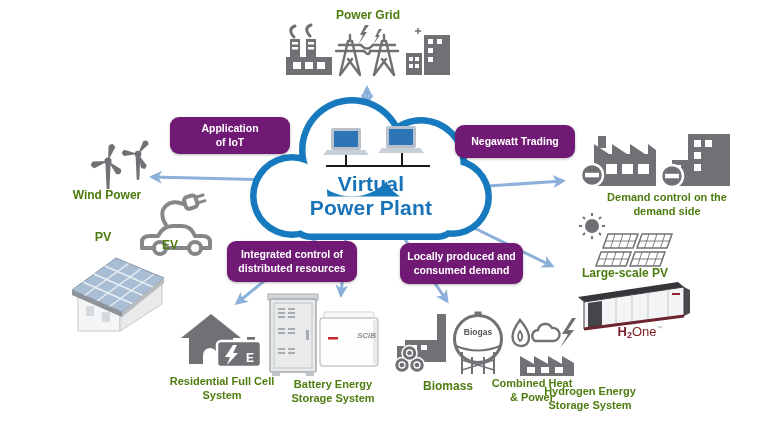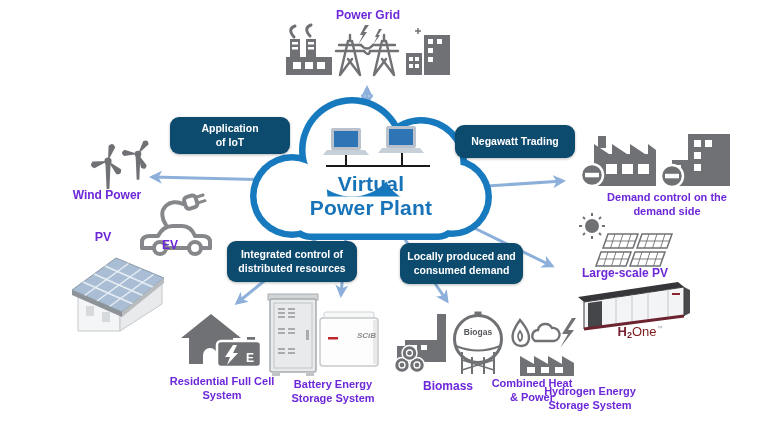--- a/index.html
+++ b/index.html
@@ -1,22 +1,22 @@
 <!DOCTYPE html>
 <html><head>
 <meta charset="utf-8">
 <style>
   html,body{margin:0;padding:0;background:#fff;}
   .stage{position:relative;width:768px;height:422px;background:#ffffff;overflow:hidden;
          font-family:"Liberation Sans",sans-serif;}
   svg{position:absolute;overflow:visible;}
-  .label{position:absolute;font-weight:bold;color:#6d28d9;text-align:center;
+  .label{position:absolute;font-weight:bold;color:#4d7c0f;text-align:center;
          white-space:pre-line;font-size:11px;line-height:1.3;}
   .label.big{font-size:12px;}
-  .bluebox{position:absolute;background:#0c4a6e;color:#ffffff;border-radius:9px;
+  .bluebox{position:absolute;background:#701a75;color:#ffffff;border-radius:9px;
            display:flex;align-items:center;justify-content:center;text-align:center;
            font-size:10.5px;font-weight:600;line-height:1.3;white-space:pre-line;
            box-shadow:0 1px 3px rgba(0,0,0,.28);}
   .cloud-title{position:absolute;color:#1873B8;font-weight:bold;text-align:center;
                white-space:pre-line;font-size:21px;line-height:1.15;letter-spacing:.2px;}
   .tiny-gray{position:absolute;font-size:8.5px;font-weight:bold;color:#55575A;text-align:center;}
   .scib{position:absolute;font-size:8px;font-weight:bold;font-style:italic;color:#8A8C8E;}
   .h2one{position:absolute;text-align:center;font-size:13px;line-height:1;}
   .h2one .h{font-weight:bold;color:#7B2230;}
   .h2one .sub{font-weight:bold;color:#7B2230;font-size:9px;vertical-align:-2px;}

